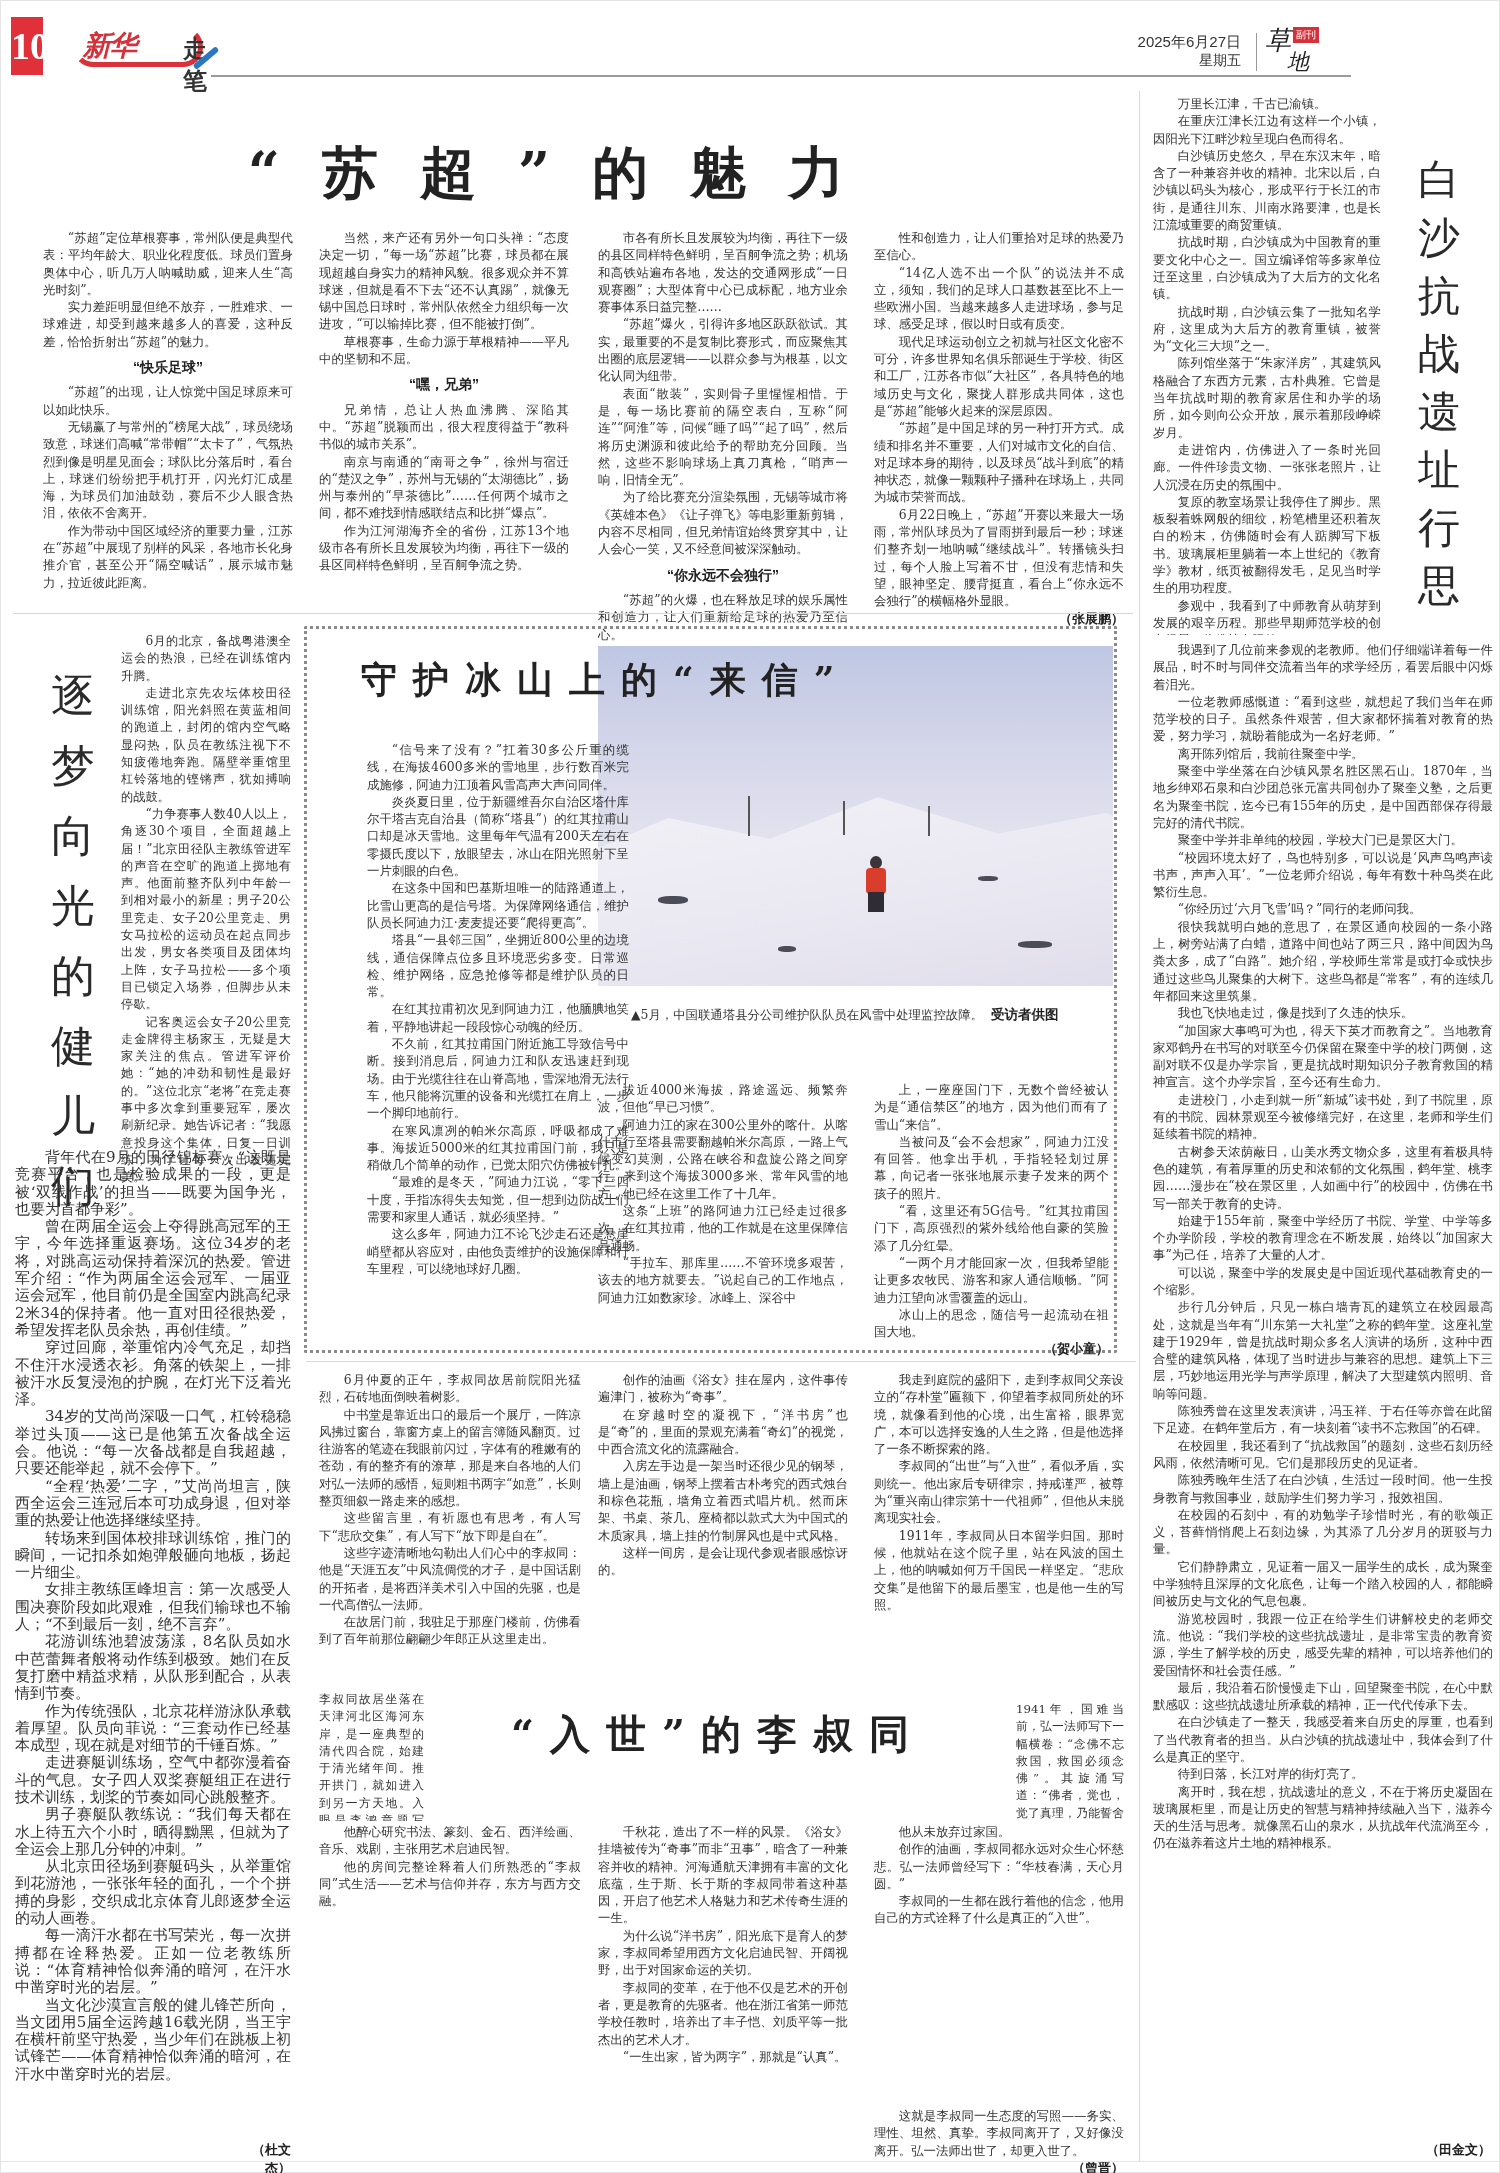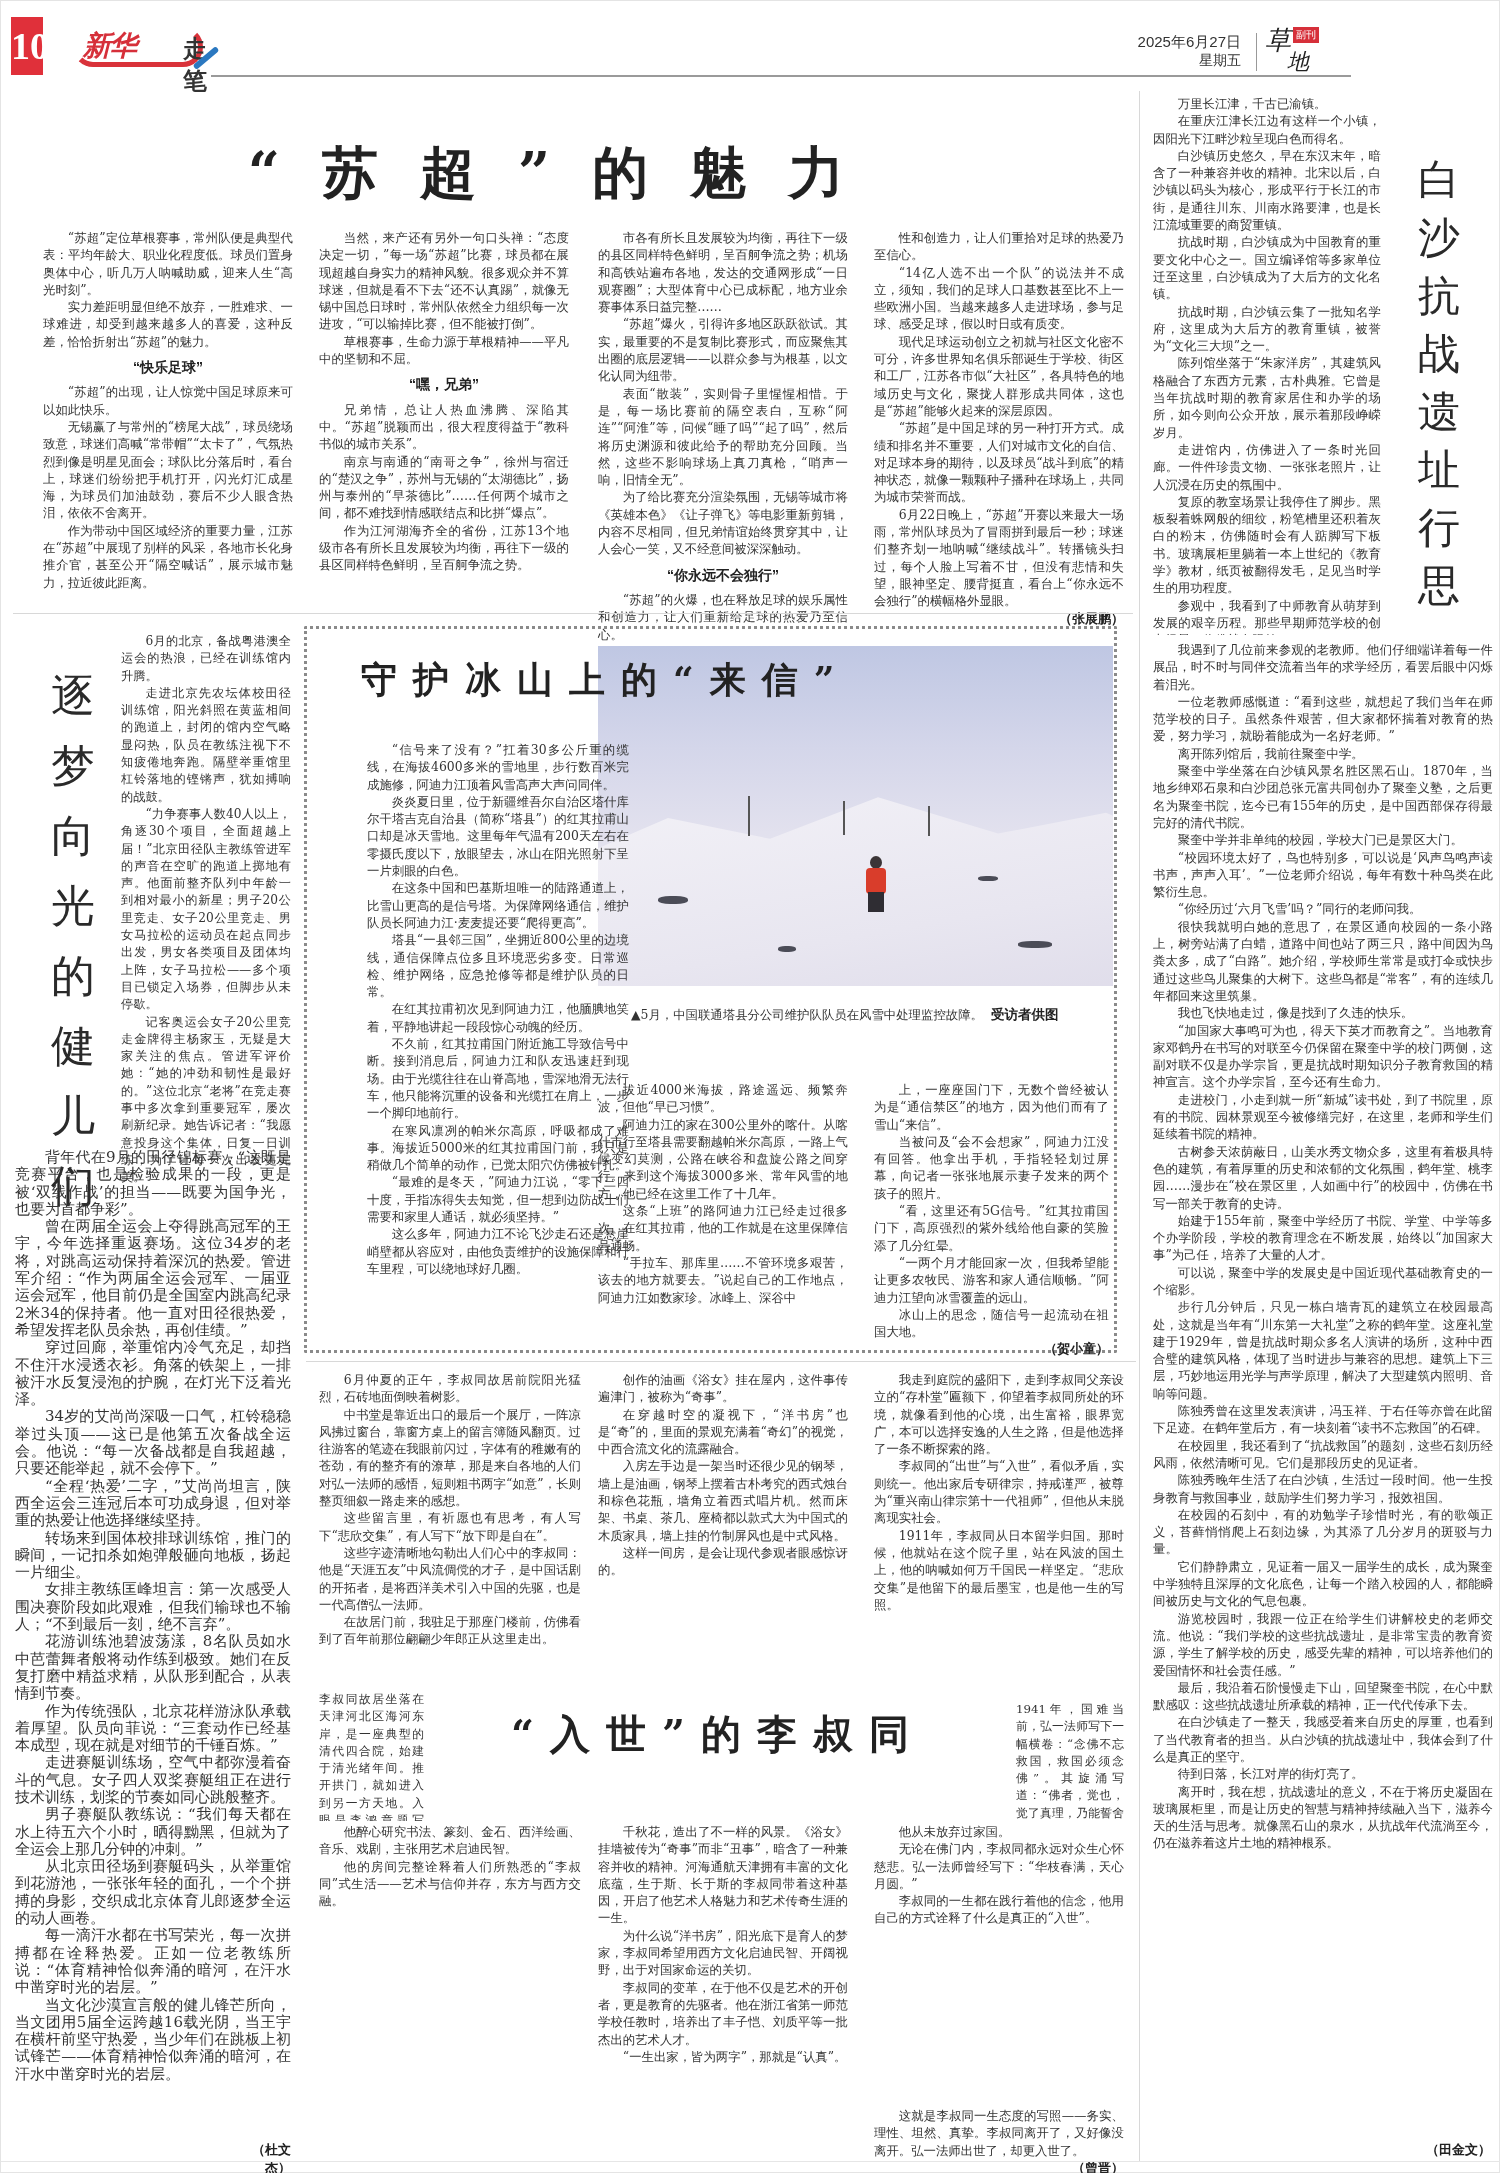--- a/index.html
+++ b/index.html
@@ -259,21 +259,21 @@
   <div class="col" style="left:873px; top:1370px; width:250px; height:330px; overflow:hidden;">
     <p>我走到庭院的盛阳下，走到李叔同父亲设立的“存朴堂”匾额下，仰望着李叔同所处的环境，就像看到他的心境，出生富裕，眼界宽广，本可以选择安逸的人生之路，但是他选择了一条不断探索的路。</p>
     <p>李叔同的“出世”与“入世”，看似矛盾，实则统一。他出家后专研律宗，持戒谨严，被尊为“重兴南山律宗第十一代祖师”，但他从未脱离现实社会。</p>
     <p>1911年，李叔同从日本留学归国。那时候，他就站在这个院子里，站在风波的国土上，他的呐喊如何万千国民一样坚定。“悲欣交集”是他留下的最后墨宝，也是他一生的写照。</p>
   </div>
   <div class="col" style="left:1015px; top:1700px; width:108px; height:122px; overflow:hidden; font-size:11.8px;">
     <p style="text-indent:0">1941年，国难当前，弘一法师写下一幅横卷：“念佛不忘救国，救国必须念佛”。其旋涌写道：“佛者，觉也，觉了真理，乃能誓舍身命，牺牲一切，勇猛精进，救护国家。”是故救国必须念佛。”</p>
   </div>
   <div class="col" style="left:873px; top:1822px; width:250px; height:290px; overflow:hidden;">
     <p>他从未放弃过家国。</p>
-    <p>无论在佛门内，李叔同都永远对众生心怀慈悲。弘一法师曾经写下：“华枝春满，天心月圆。”</p>
+    <p>创作的油画，李叔同都永远对众生心怀慈悲。弘一法师曾经写下：“华枝春满，天心月圆。”</p>
     <p>李叔同的一生都在践行着他的信念，他用自己的方式诠释了什么是真正的“入世”。</p>
   </div>
   <div class="col" style="left:873px; top:2106px; width:250px;">
     <p><span>这就是李叔同一生态度的写照——务实、理性、坦然、真挚。李叔同离开了，又好像没离开。弘一法师出世了，却更入世了。</span><span class="byline">（曾晋）</span></p>
   </div>
 
   <div class="hr" style="left:305px; top:1360px; width:830px;"></div>
 
   <div class="vtitle vtitle-right">
     <span>白</span>

